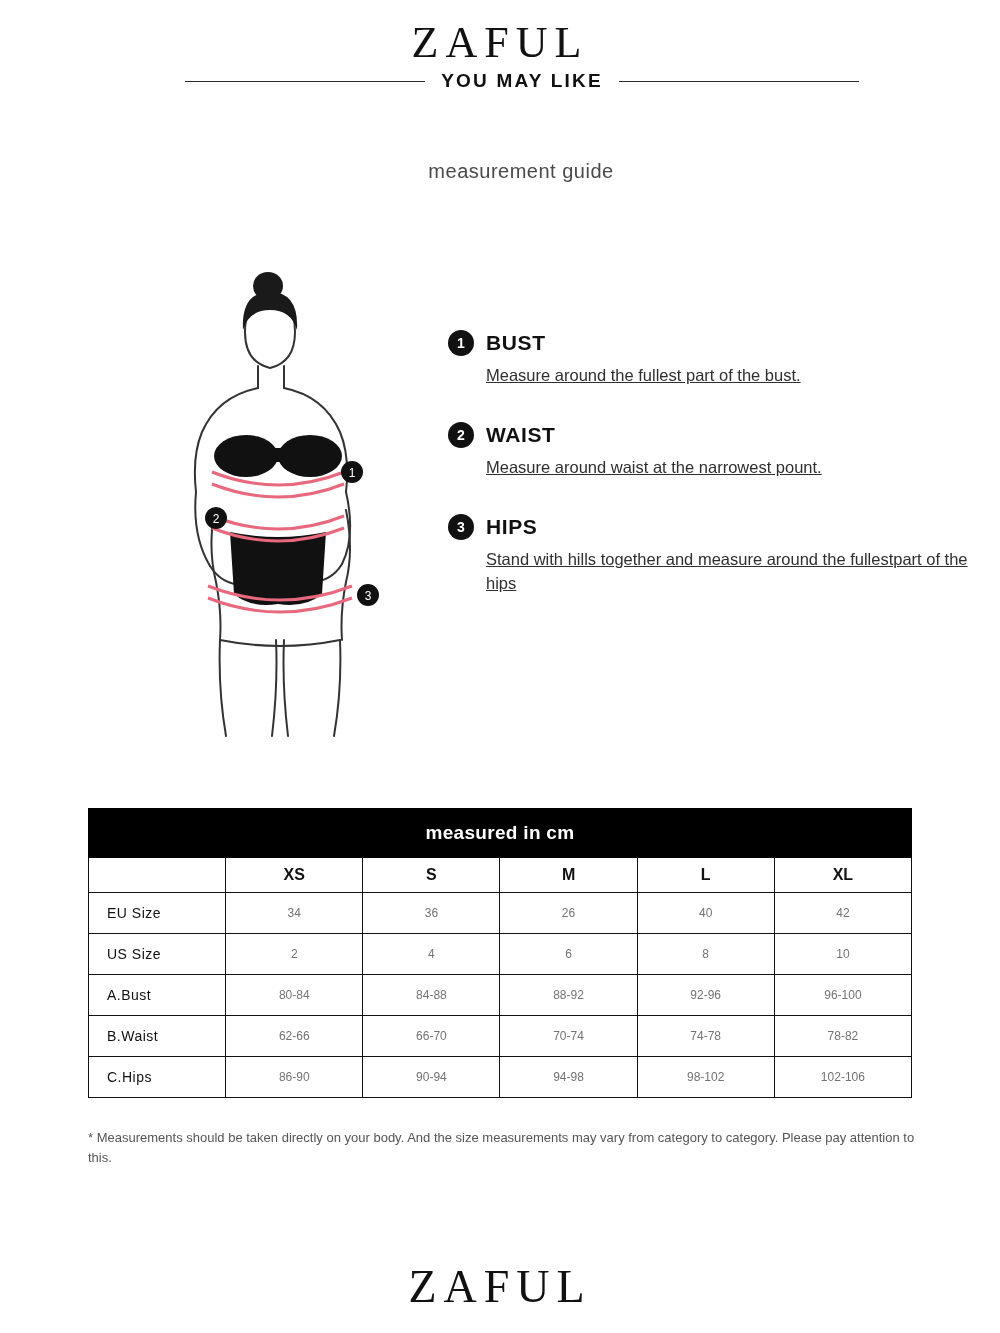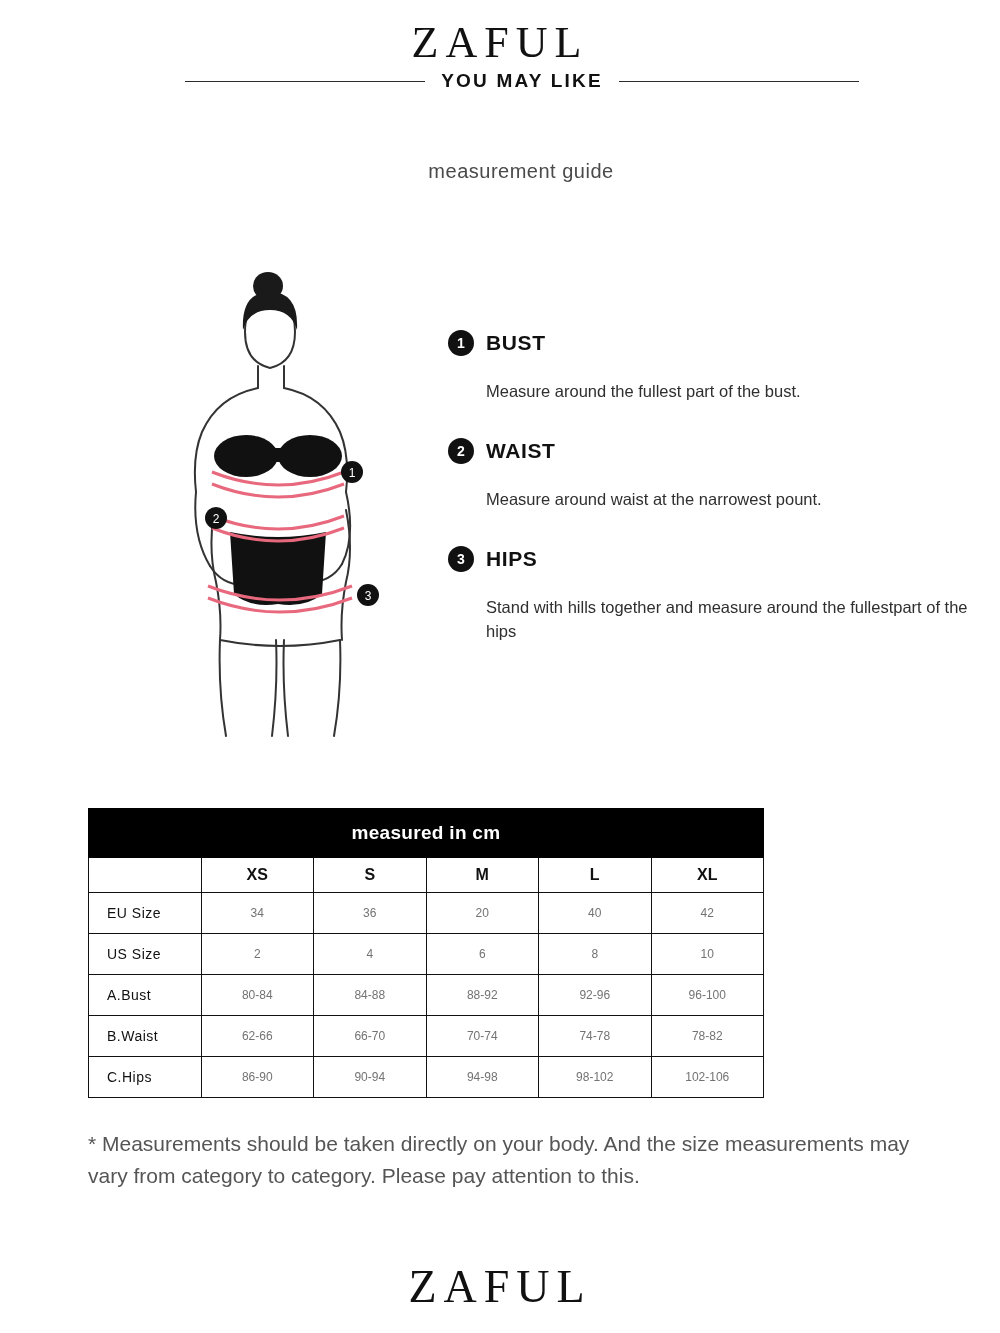--- a/index.html
+++ b/index.html
@@ -90,33 +90,34 @@
     justify-content: center;
     flex: 0 0 auto;
   }
   .legend-label {
     font-size: 21px;
     font-weight: bold;
     color: #111;
     letter-spacing: 0.6px;
   }
   .legend-desc {
-    margin-top: 24px;
+    margin-top: 8px;
     margin-left: 38px;
     font-size: 16.5px;
     color: #2f2f2f;
     line-height: 1.45;
     max-width: 490px;
+    text-decoration: underline;
   }
 
   
   .table-wrap {
     position: absolute;
     top: 808px; left: 88px;
-    width: 676px;
+    width: 824px;
   }
   table.size-table {
     width: 100%;
     border-collapse: collapse;
     table-layout: fixed;
   }
   table.size-table td, table.size-table th {
     border: 1px solid #111;
   }
   .tbl-title {
@@ -148,21 +149,21 @@
     font-size: 12px;
     color: #737373;
     padding: 12px 0;
   }
   .col-first { width: 216px; }
 
   .note {
     position: absolute;
     top: 1128px; left: 88px;
     width: 830px;
-    font-size: 21px;
+    font-size: 13px;
     color: #555;
     line-height: 1.5;
   }
 
   
   .brand-bottom {
     position: absolute;
     bottom: 22px; left: 0; width: 100%;
     text-align: center;
   }
@@ -282,21 +283,21 @@
         <td class="hdr-cell">S</td>
         <td class="hdr-cell">M</td>
         <td class="hdr-cell">L</td>
         <td class="hdr-cell">XL</td>
       </tr>
 
       <tr>
         <td class="row-label col-first">EU  Size</td>
         <td class="data-cell">34</td>
         <td class="data-cell">36</td>
-        <td class="data-cell">20</td>
+        <td class="data-cell">26</td>
         <td class="data-cell">40</td>
         <td class="data-cell">42</td>
       </tr>
 
       <tr>
         <td class="row-label col-first">US  Size</td>
         <td class="data-cell">2</td>
         <td class="data-cell">4</td>
         <td class="data-cell">6</td>
         <td class="data-cell">8</td>

